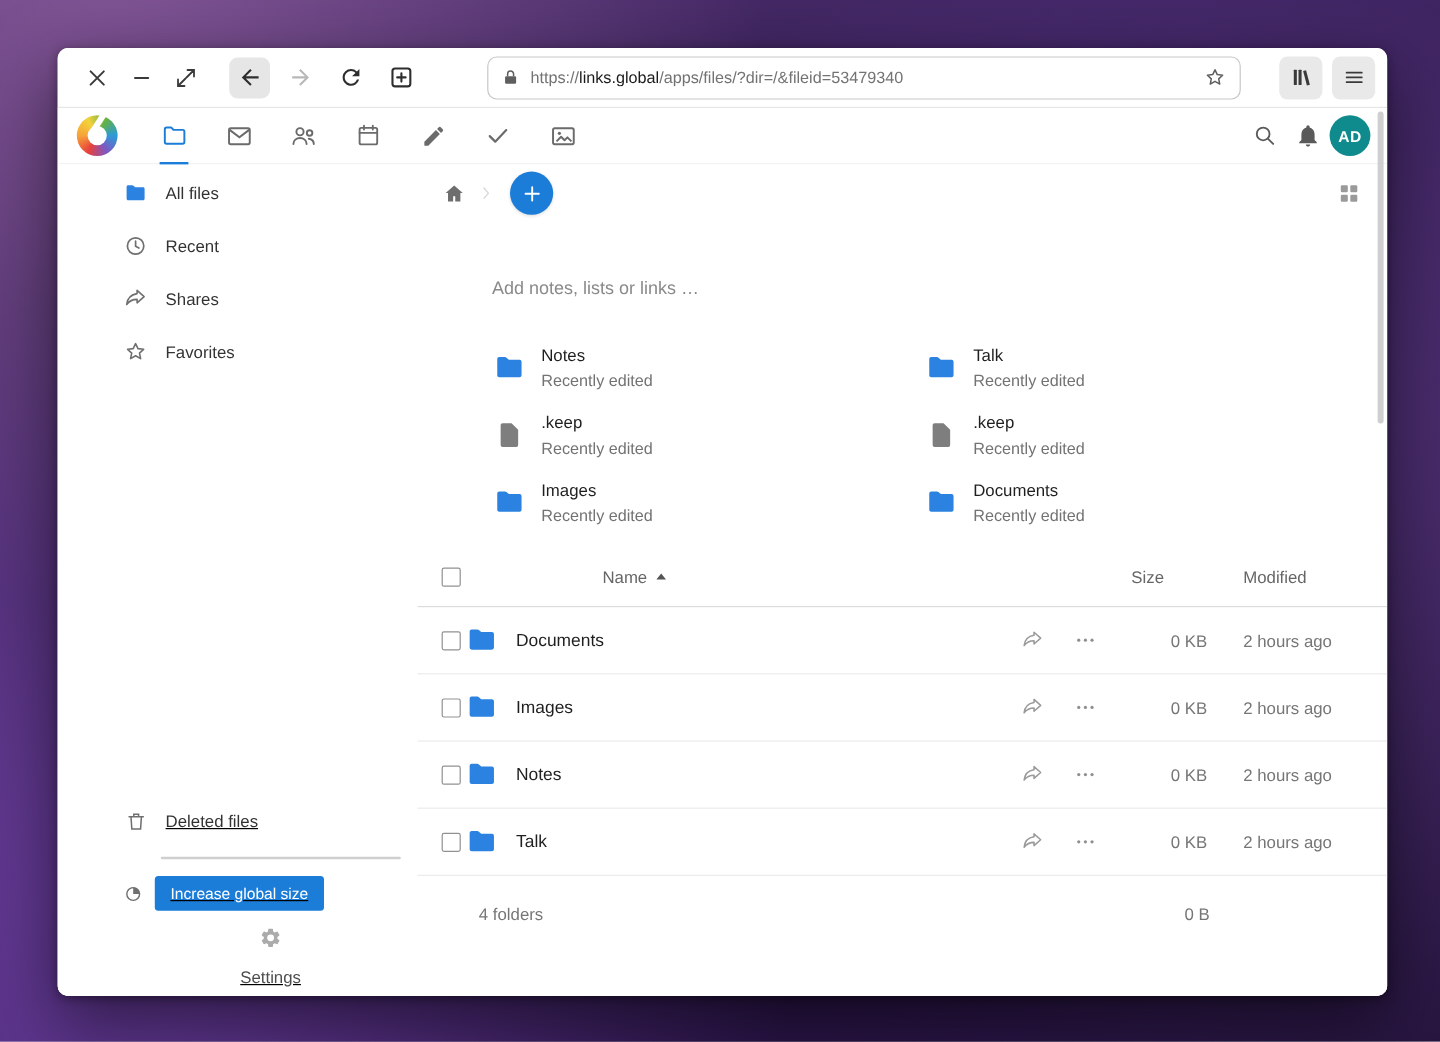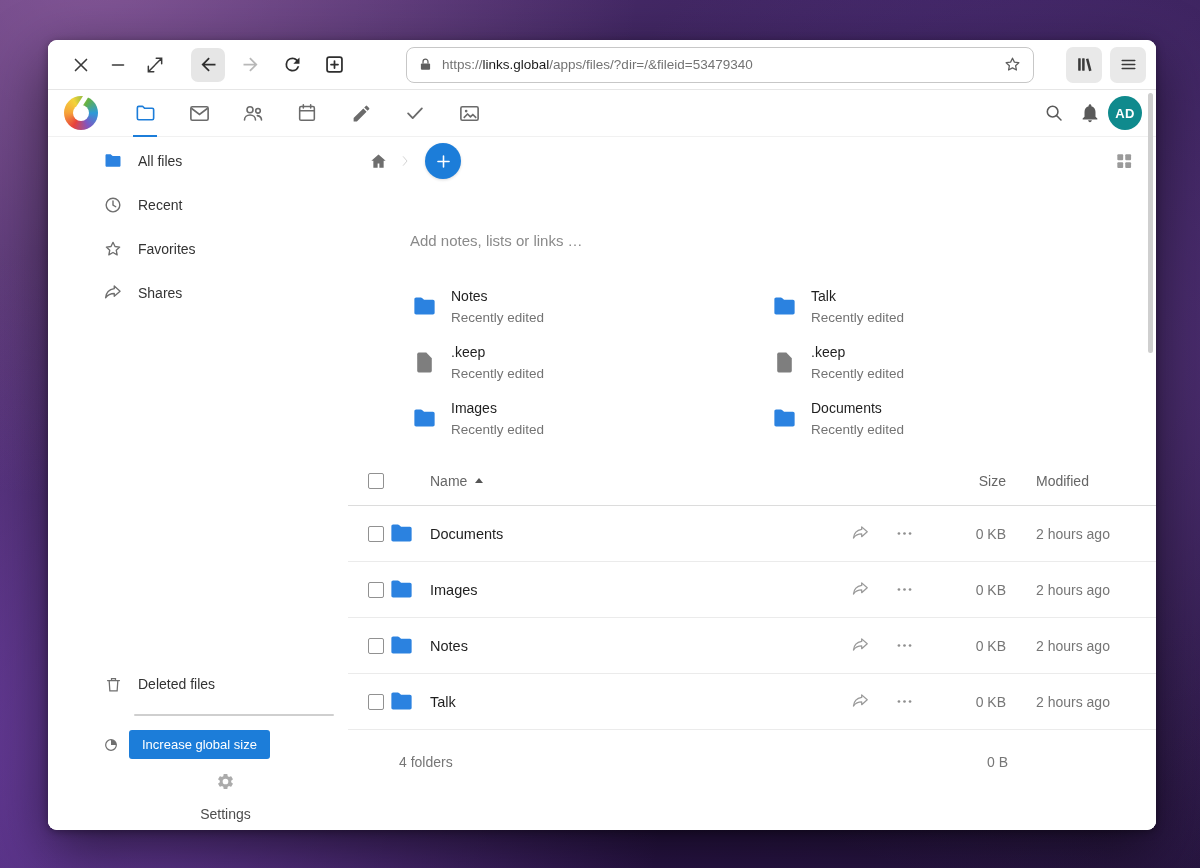--- a/index.html
+++ b/index.html
@@ -57,21 +57,21 @@
   .iconbtn{width:36px;height:36px;color:#5a5a5a;}
   .avatar{width:34px;height:34px;border-radius:50%;background:var(--avatar-teal);color:#fff;
     display:flex;align-items:center;justify-content:center;font-size:13px;font-weight:bold;letter-spacing:.3px;}
 
   
   .app-body{display:flex;height:692px;}
   .sidebar{width:300px;display:flex;flex-direction:column;padding-top:2px;background:#fff;padding-left:40px;}
   .side-item{display:flex;align-items:center;height:44px;padding-left:15px;color:#333;font-size:14px;gap:15px;cursor:pointer;}
   .side-item .sicon{width:20px;height:20px;color:#6f6f6f;display:flex;align-items:center;justify-content:center;flex:0 0 auto;}
   .side-item .sicon.blue{color:var(--folder-blue);}
-  .side-bottom{margin-top:auto;padding-bottom:14px;}
+  .side-bottom{margin-top:auto;padding-bottom:14px;text-decoration:underline;}
   .storage-text{padding-left:46px;font-size:13px;color:#3f3f3f;margin-top:14px;}
   .storage-bar{height:2px;background:#cfcfcf;border-radius:1px;margin:8px 14px 0 46px;}
   .quota-row{display:flex;align-items:center;margin-top:14px;padding-left:15px;gap:10px;}
   .quota-row .sicon{width:16px;height:16px;color:#6f6f6f;}
   .btn-primary{background:var(--accent-blue);color:#fff;font-size:13px;height:29px;padding:0 13px;border-radius:3px;}
   .settings-row{margin-top:12px;flex-direction:column;}
   .settings-row .sicon{color:#ababab;}
   .settings-row span[data-bind]{color:#4d4d4d;}
 
   
@@ -92,21 +92,21 @@
   
   .file-table{margin-top:14px;}
   .trow{display:flex;align-items:center;}
   .col-check{width:40px;padding-left:20px;flex:0 0 auto;}
   .checkbox{width:16px;height:16px;border:1.5px solid #919191;border-radius:2px;background:#fff;cursor:pointer;}
   .col-icon{width:42px;flex:0 0 auto;display:flex;}
   .col-name{flex:1;font-size:14.5px;color:#1f1f1f;display:flex;align-items:center;gap:8px;}
   .col-share,.col-dots{width:44px;flex:0 0 auto;display:flex;justify-content:center;color:#9a9a9a;}
   .col-size{width:64px;margin-left:16px;flex:0 0 auto;text-align:right;font-size:14px;color:#767676;}
   .col-mod{width:120px;margin-left:30px;flex:0 0 auto;font-size:14px;color:#767676;padding-right:8px;}
-  .thead{height:50px;border-bottom:1px solid #dcdcdc;}
+  .thead{height:50px;border-bottom:1px solid #dcdcdc;gap:36px;}
   .thead .col-name,.thead .col-size,.thead .col-mod{font-size:14px;color:#666;}
   .sort-asc{width:0;height:0;border-left:4px solid transparent;border-right:4px solid transparent;border-bottom:5px solid #555;display:inline-block;}
   .frow{height:56px;border-bottom:1px solid #ebebeb;cursor:pointer;}
   .tfooter{height:64px;display:flex;align-items:center;padding-left:51px;font-size:14px;color:#767676;}
   .tfooter .foot-size{margin-left:auto;margin-right:148px;}
 
   .scroll-thumb{position:absolute;top:3px;right:3px;width:5px;height:260px;border-radius:3px;background:#cfcfcf;}
 </style>
 </head>
 <body>
@@ -376,32 +376,32 @@
           <span class="sicon">
               <svg width="20" height="20" viewBox="0 0 24 24">
                 <use href="#i-clock"></use>
               </svg>
             </span>
           <span data-bind="sidebar.items.1.label">Recent</span>
         </div>
         <div class="side-item">
           <span class="sicon">
               <svg width="20" height="20" viewBox="0 0 24 24">
-                <use href="#i-star"></use>
+                <use href="#i-share"></use>
               </svg>
             </span>
-          <span data-bind="sidebar.items.2.label">Favorites</span>
+          <span data-bind="sidebar.items.3.label">Shares</span>
         </div>
         <div class="side-item">
           <span class="sicon">
               <svg width="20" height="20" viewBox="0 0 24 24">
-                <use href="#i-share"></use>
+                <use href="#i-star"></use>
               </svg>
             </span>
-          <span data-bind="sidebar.items.3.label">Shares</span>
+          <span data-bind="sidebar.items.2.label">Favorites</span>
         </div>
 
         <div class="side-bottom">
           <div class="side-item">
             <span class="sicon">
                 <svg width="19" height="19" viewBox="0 0 24 24">
                   <use href="#i-trash"></use>
                 </svg>
               </span>
             <span data-bind="sidebar.deleted_files_label">Deleted files</span>

